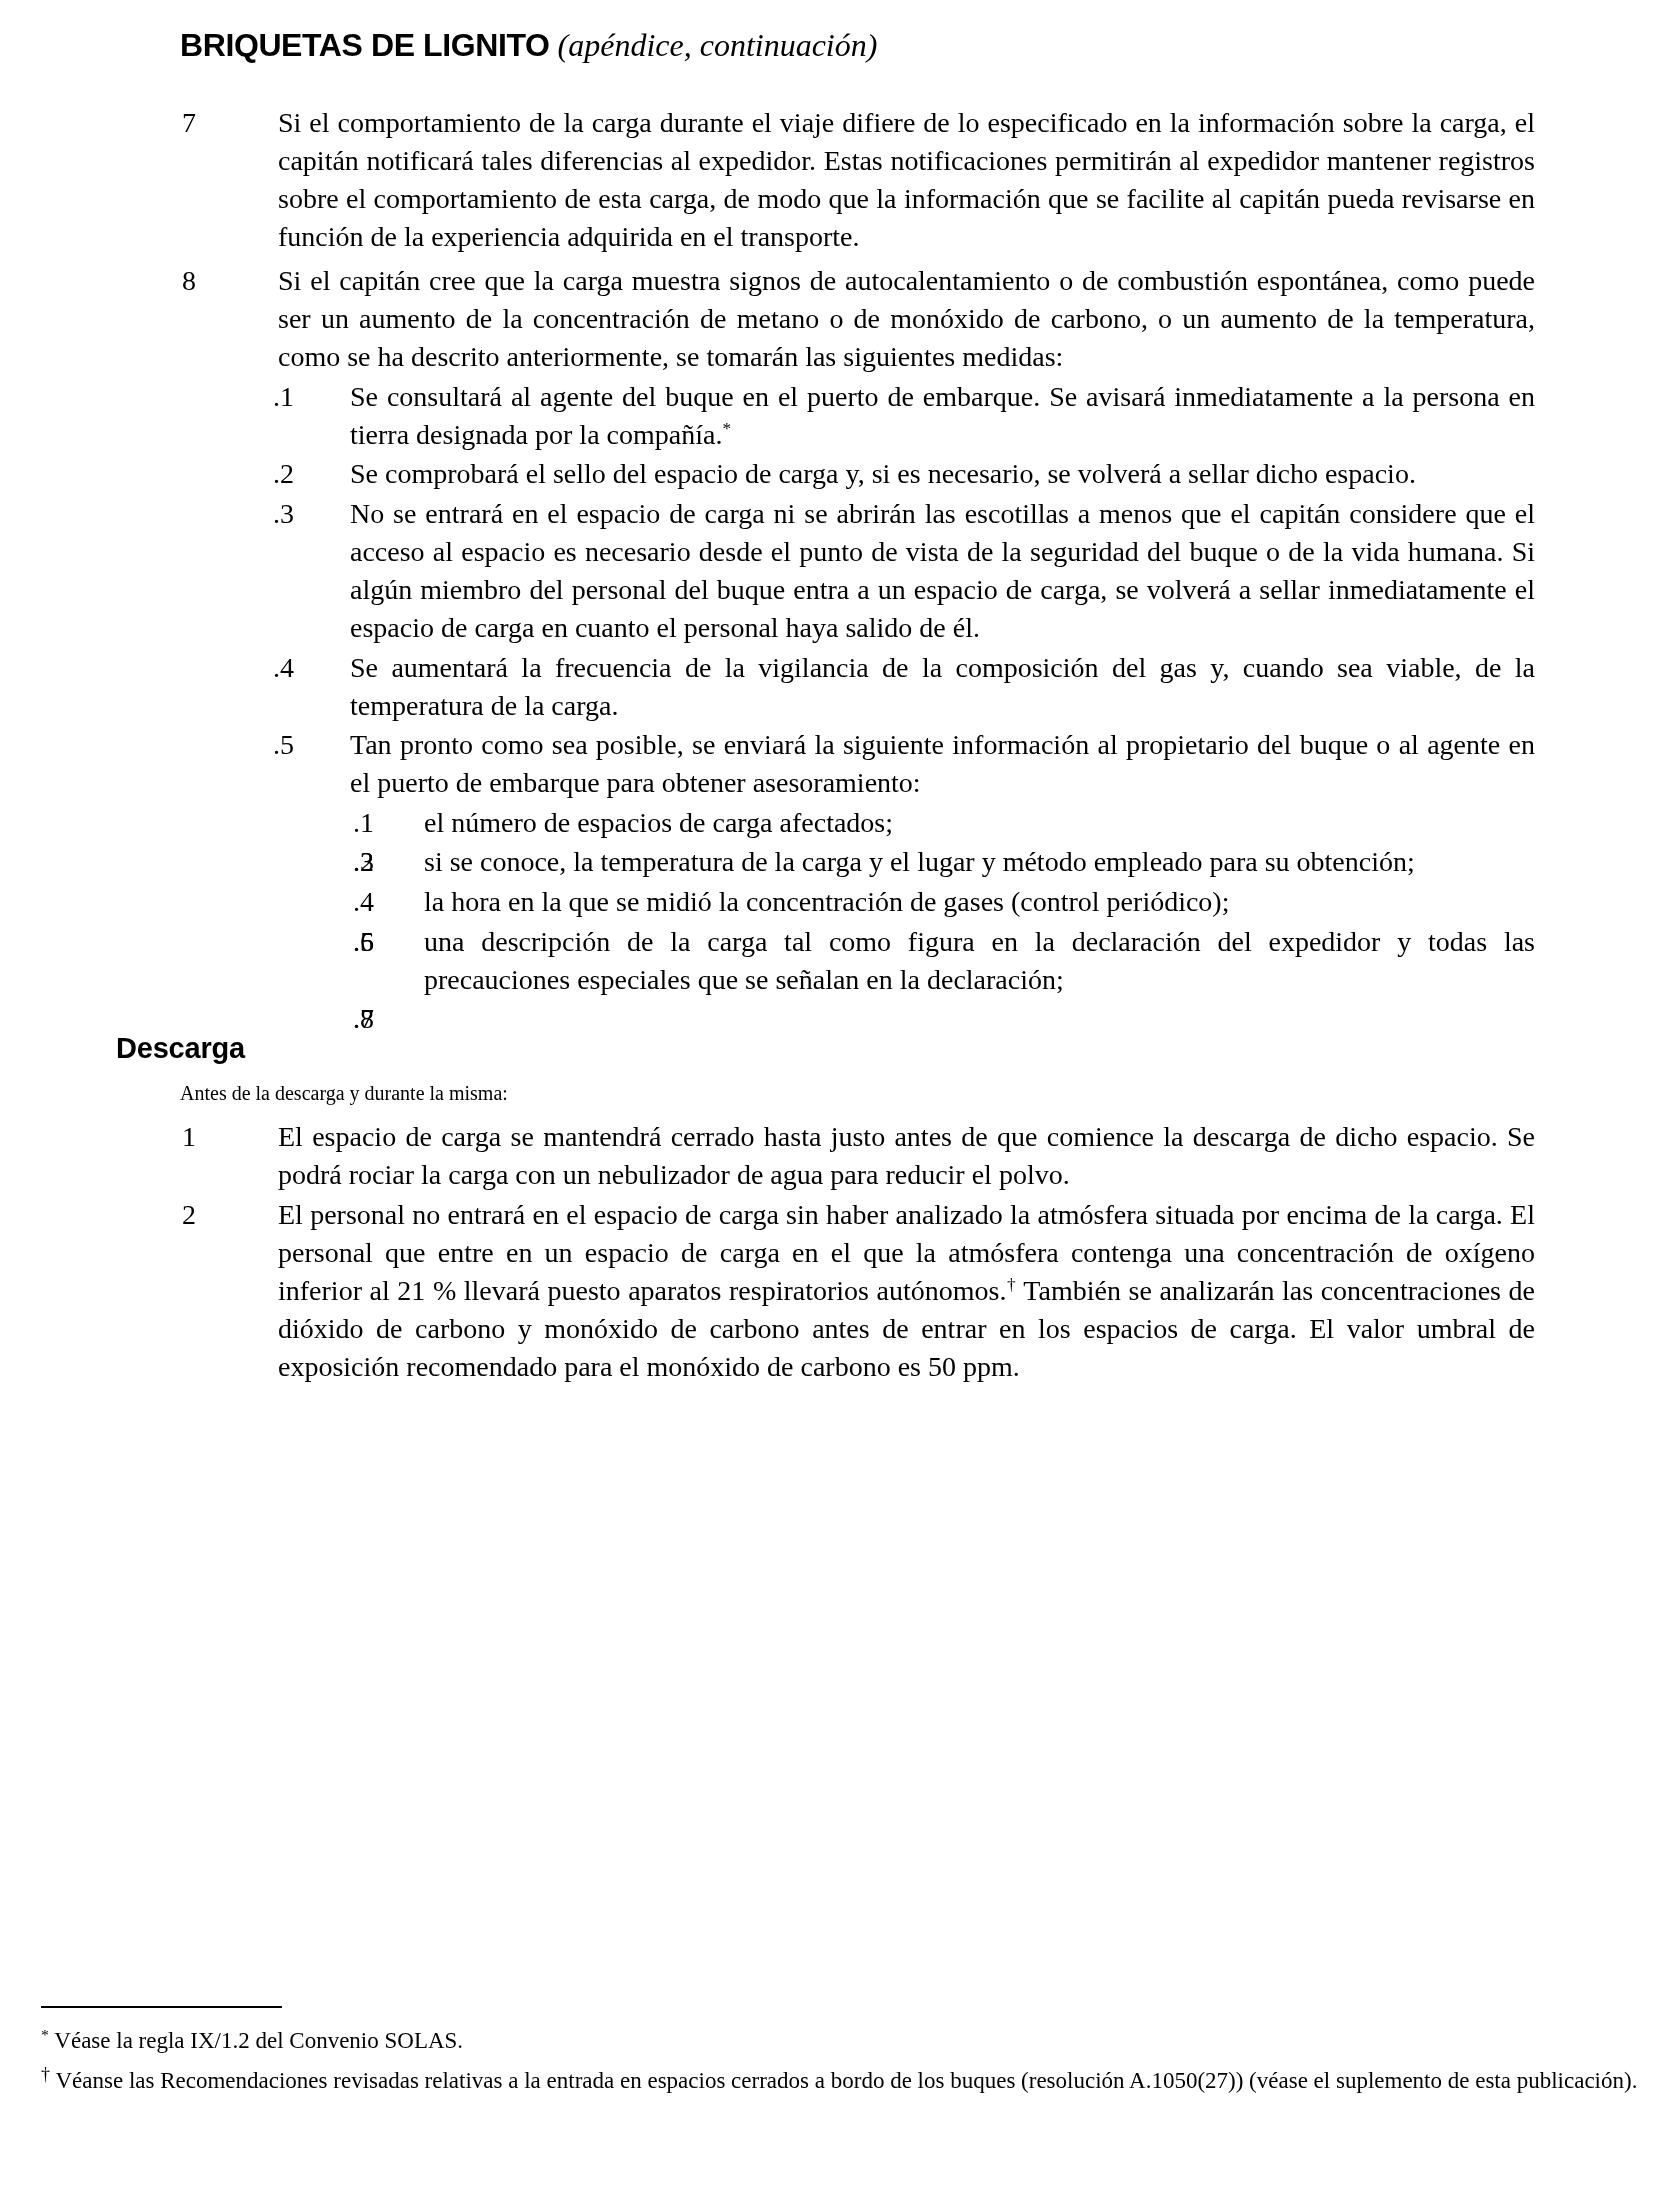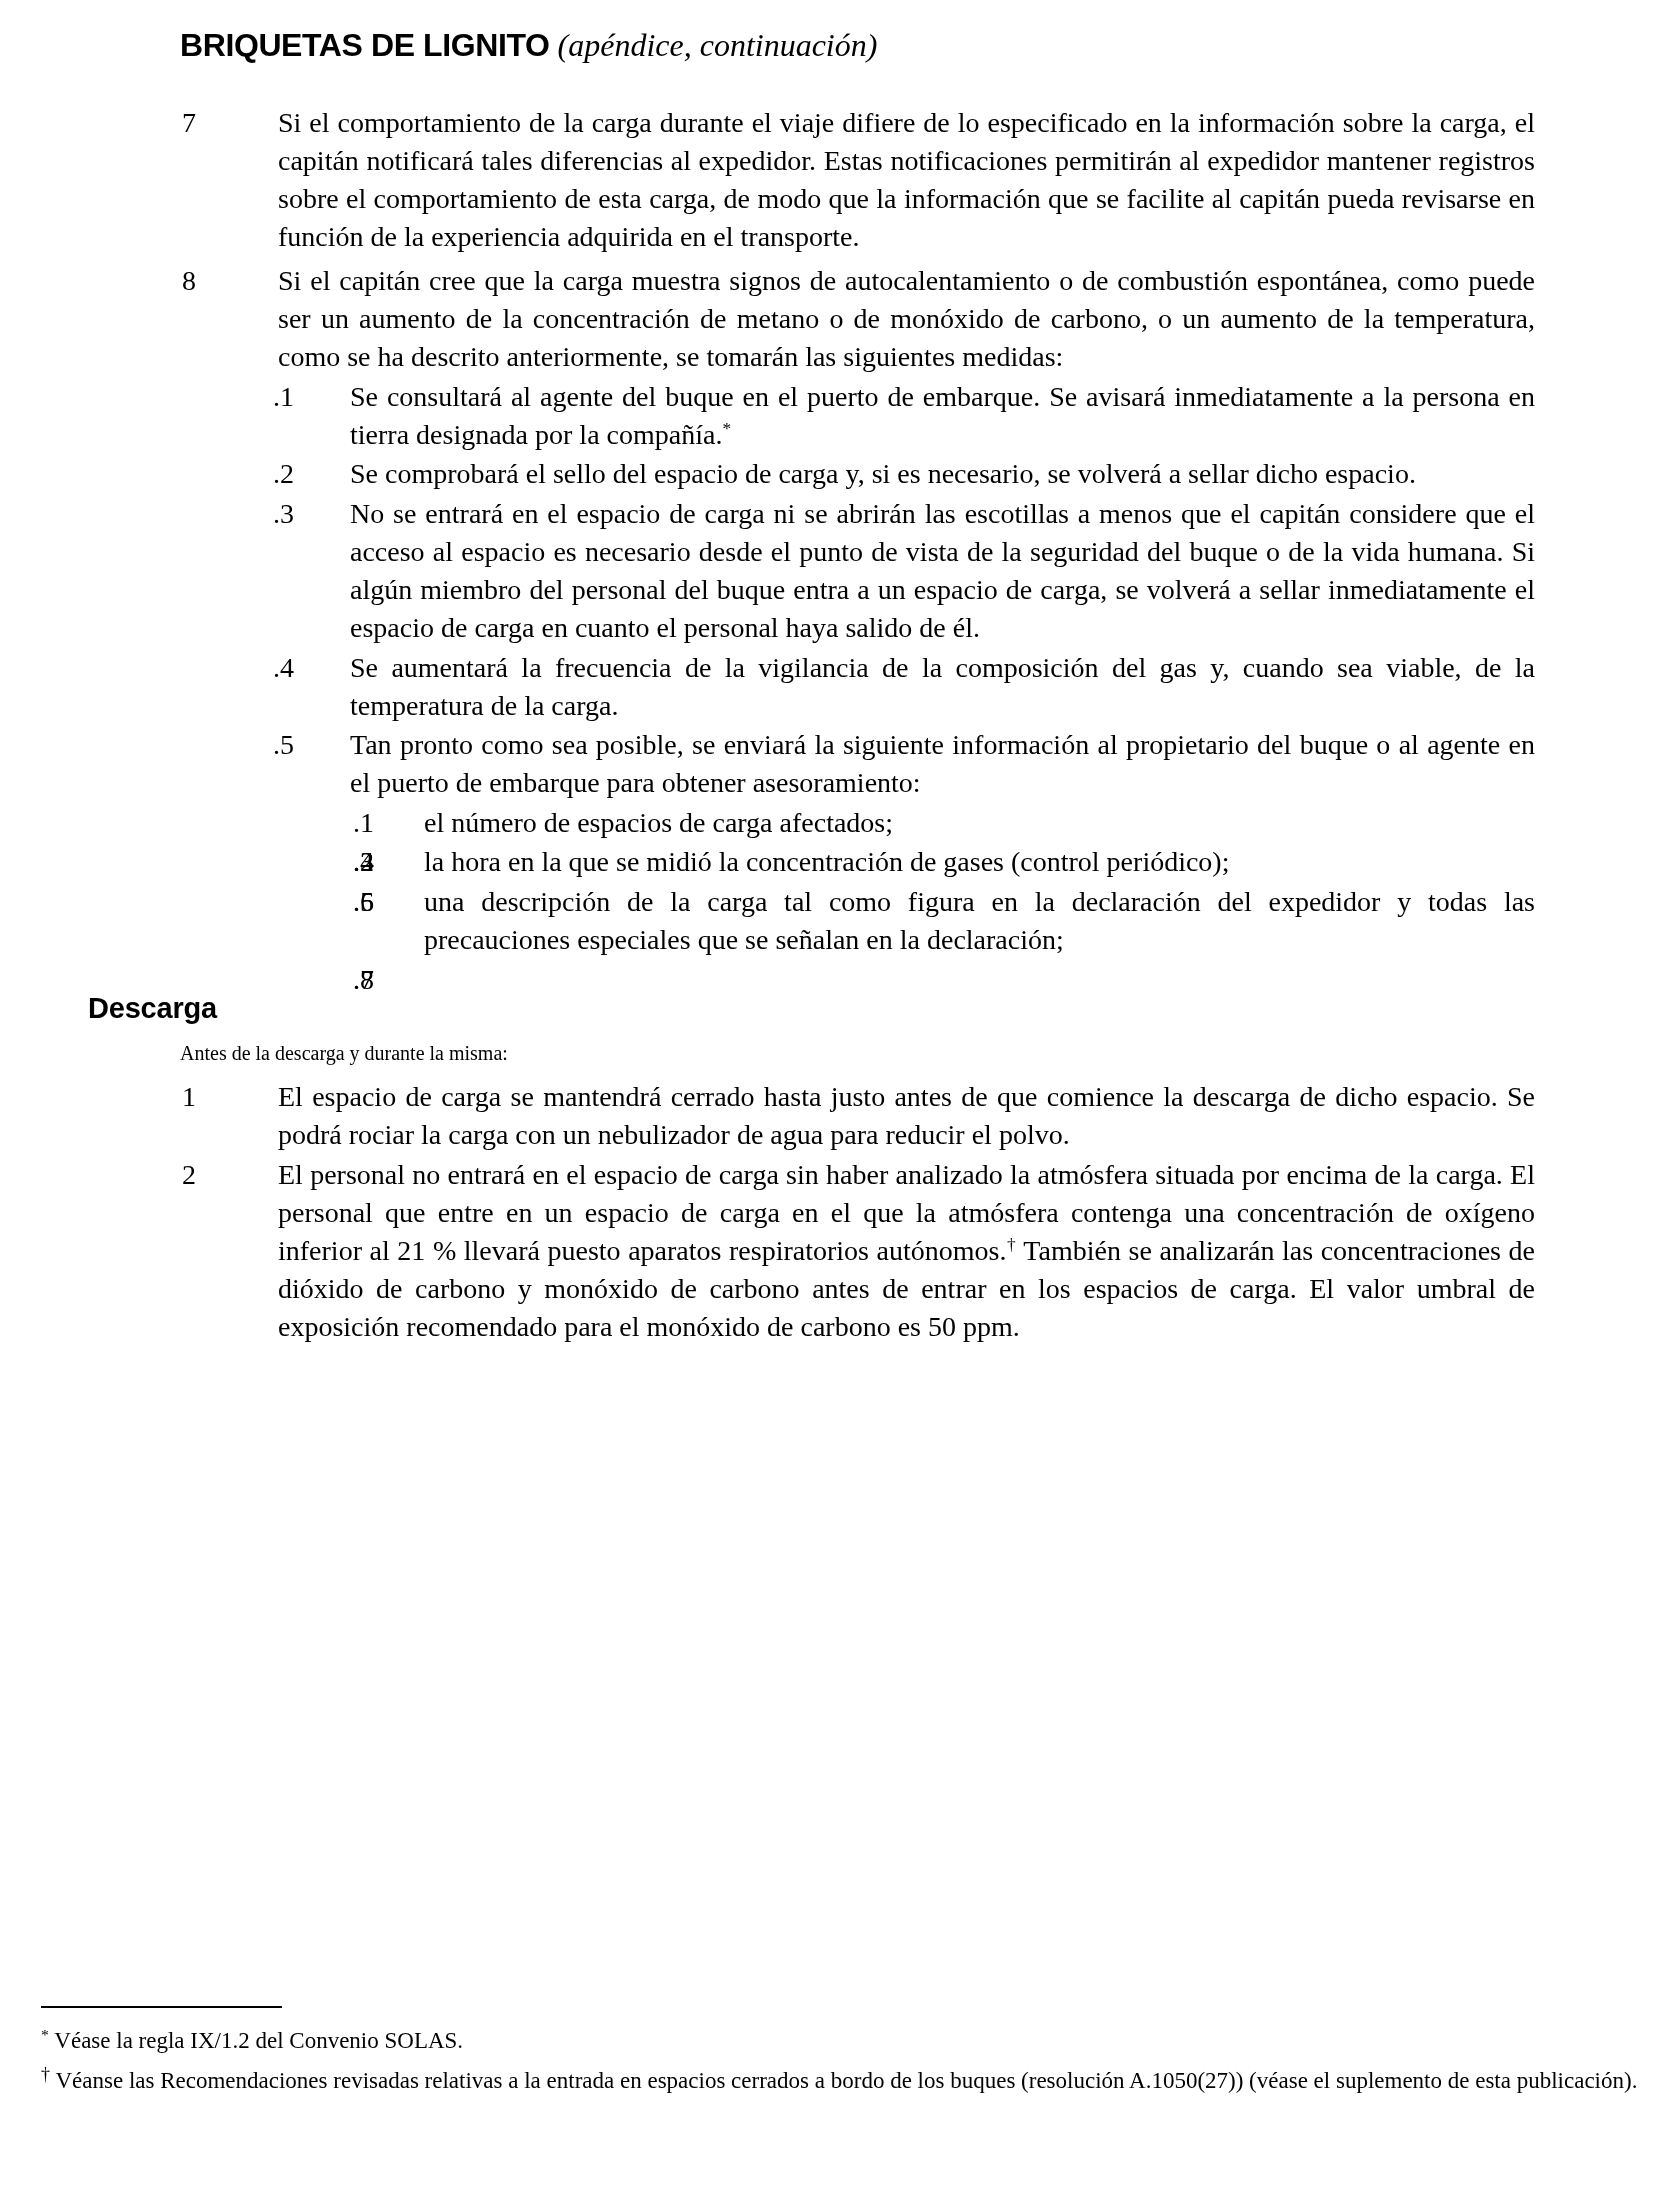--- a/index.html
+++ b/index.html
@@ -92,21 +92,21 @@
 
   
   .lvlD { padding-left: 278px; padding-right: 138px; }
   .lvlD > .num { left: 182px; }
 
   .section-head {
     font-family: "Liberation Sans", "DejaVu Sans", sans-serif;
     font-weight: bold;
     font-size: 29px;
     line-height: 35px;
-    margin-left: 88px;
+    margin-left: 116px;
     margin-top: 32px;
     margin-bottom: 8px;
     letter-spacing: -0.2px;
   }
   .lead-line {
     font-size: 20px;
     line-height: 38px;
     margin-left: 180px;
     margin-bottom: 6.3px;
   }
@@ -201,20 +201,21 @@
       <span class="num">.1</span>
       <span class="txt last-free">el número de espacios de carga afectados;</span>
     </div>
 
     <div class="item lvl3">
       <span class="num">.2</span>
     </div>
 
     <div class="item lvl3">
       <span class="num">.3</span>
+      <span class="txt last-free">si se conoce, la temperatura de la carga y el lugar y método empleado para su obtención;</span>
     </div>
 
     <div class="item lvl3">
       <span class="num">.4</span>
       <span class="txt last-free">la hora en la que se midió la concentración de gases (control periódico);</span>
     </div>
 
     <div class="item lvl3">
       <span class="num">.5</span>
     </div>

